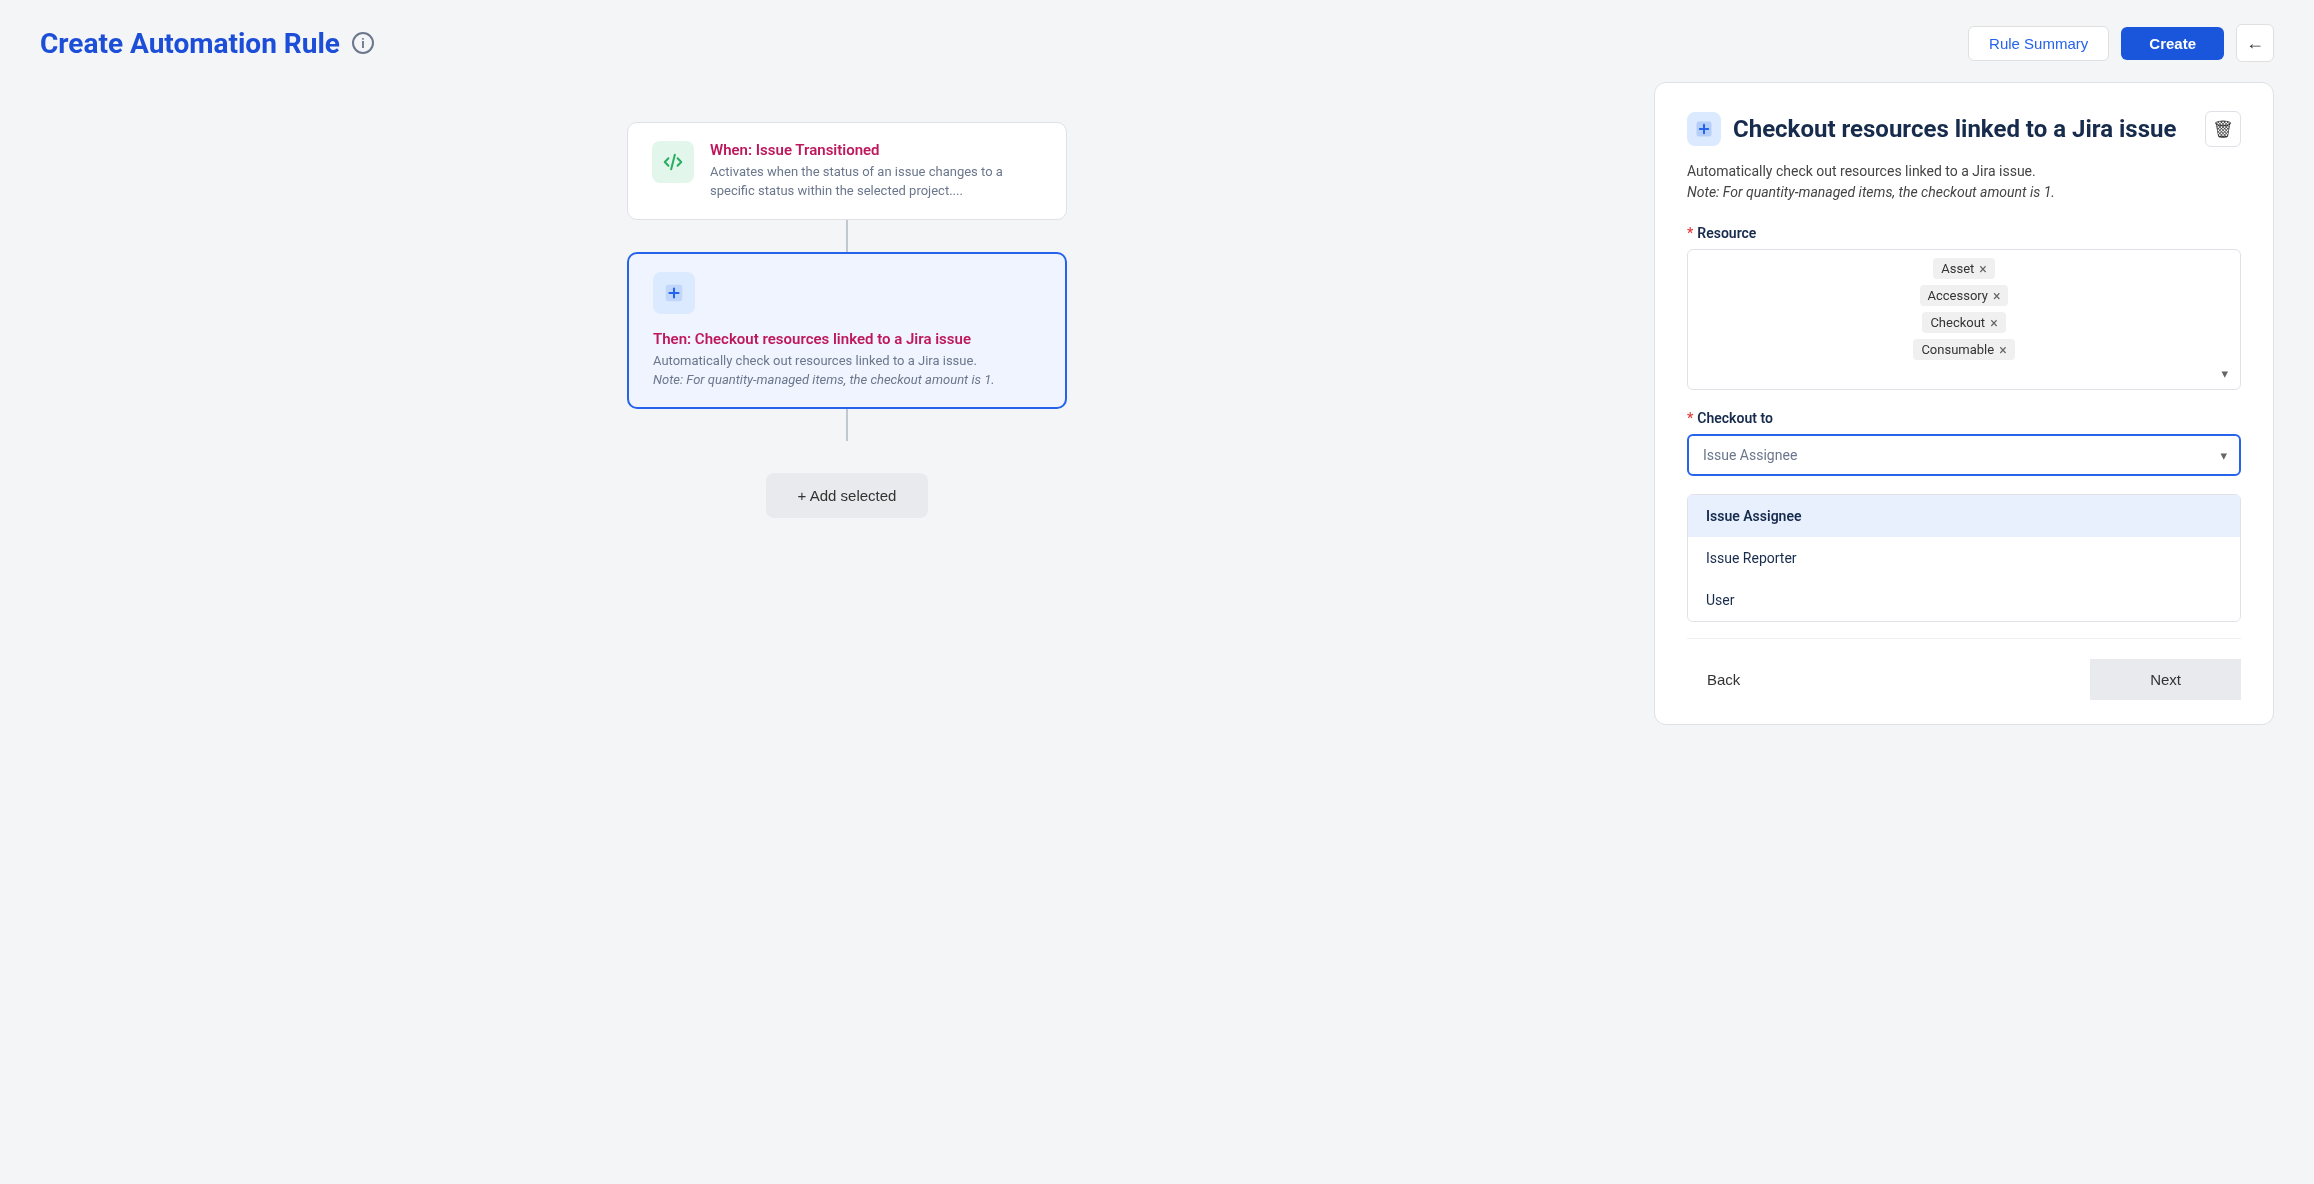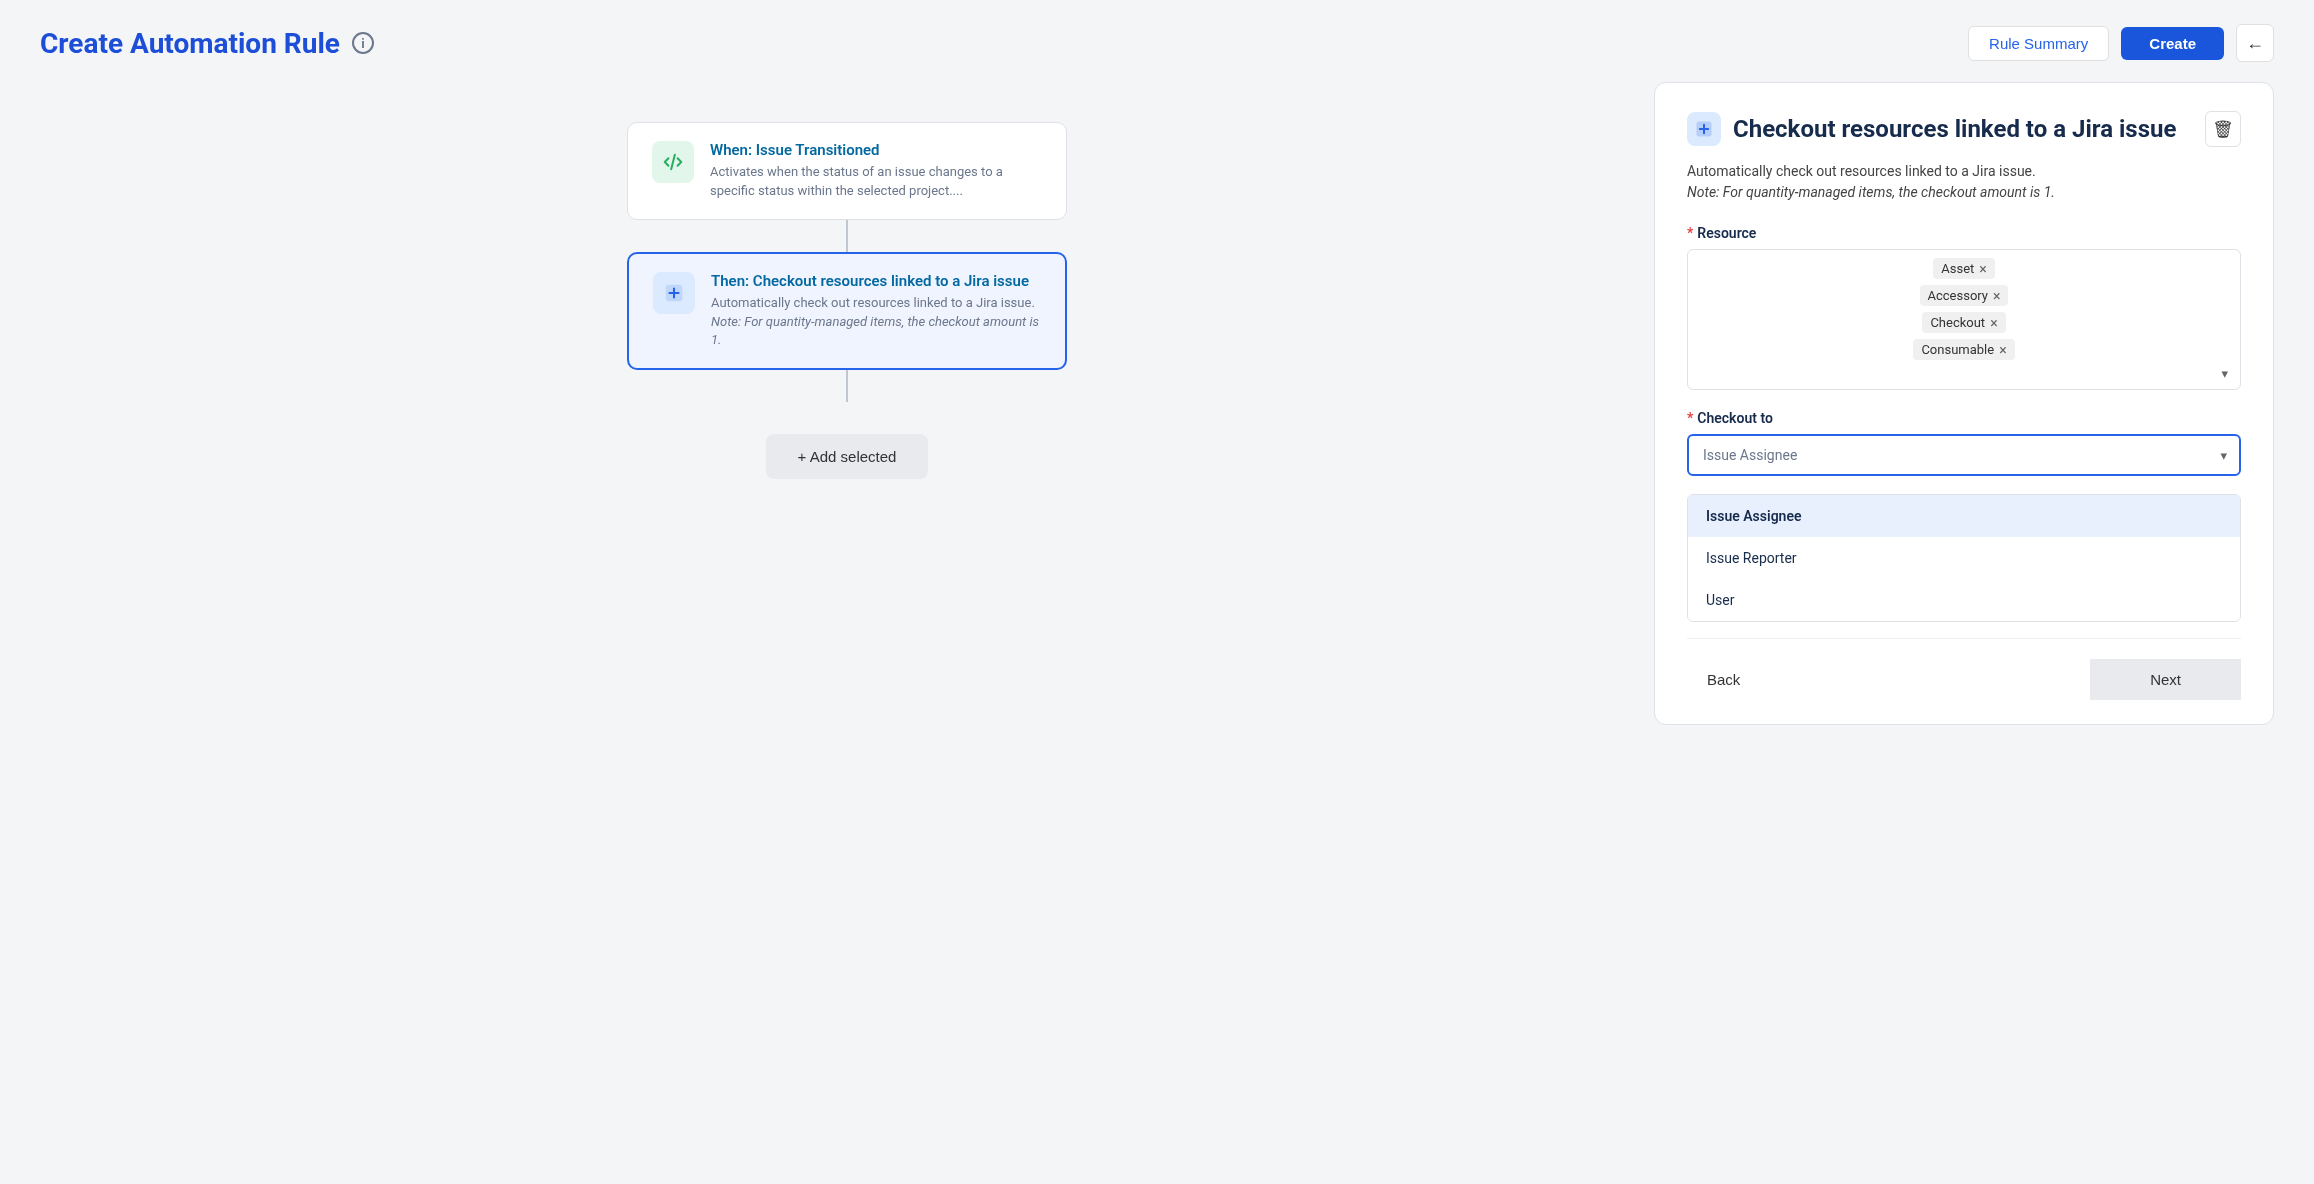--- a/index.html
+++ b/index.html
@@ -118,20 +118,21 @@
       width: 440px;
       display: flex;
       align-items: flex-start;
       gap: 16px;
       cursor: pointer;
     }
 
     .flow-card.active {
       border: 2px solid #2563eb;
       background: #f0f4ff;
+      flex-direction: column;
     }
 
     .flow-card-icon {
       width: 42px;
       height: 42px;
       border-radius: 8px;
       display: flex;
       align-items: center;
       justify-content: center;
       flex-shrink: 0;
@@ -141,21 +142,21 @@
       background: #e3f6ec;
     }
 
     .flow-card-icon.blue {
       background: #dbeafe;
     }
 
     .flow-card-text h3 {
       font-size: 15px;
       font-weight: 600;
-      color: #0369a1;
+      color: #be185d;
       margin-bottom: 4px;
     }
 
     .flow-card-text p {
       font-size: 13px;
       color: #6b778c;
       line-height: 1.45;
     }
 
     .flow-card-text p em {

